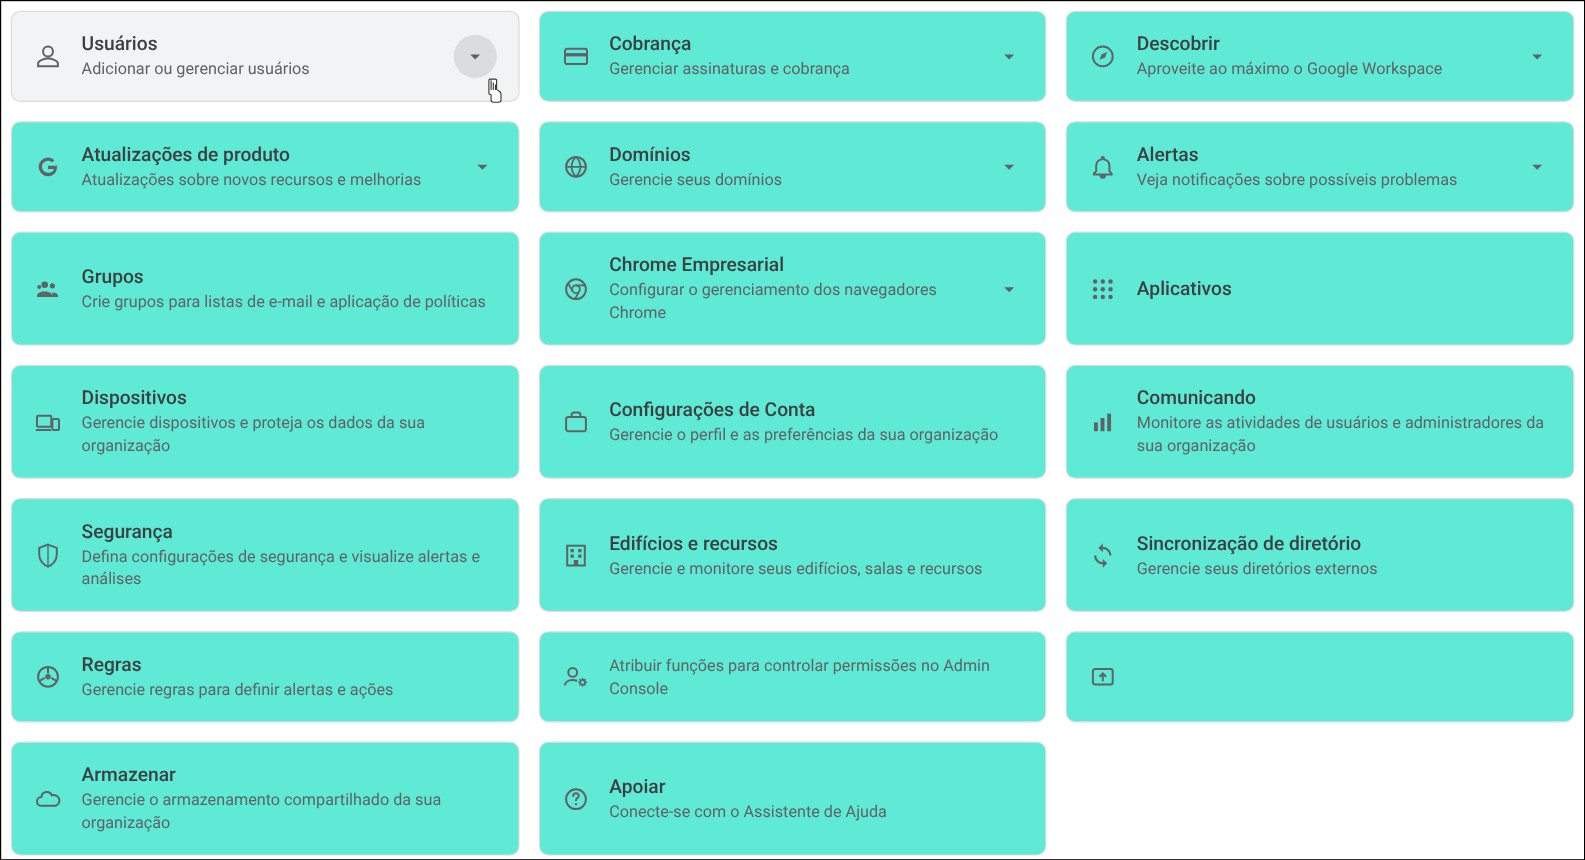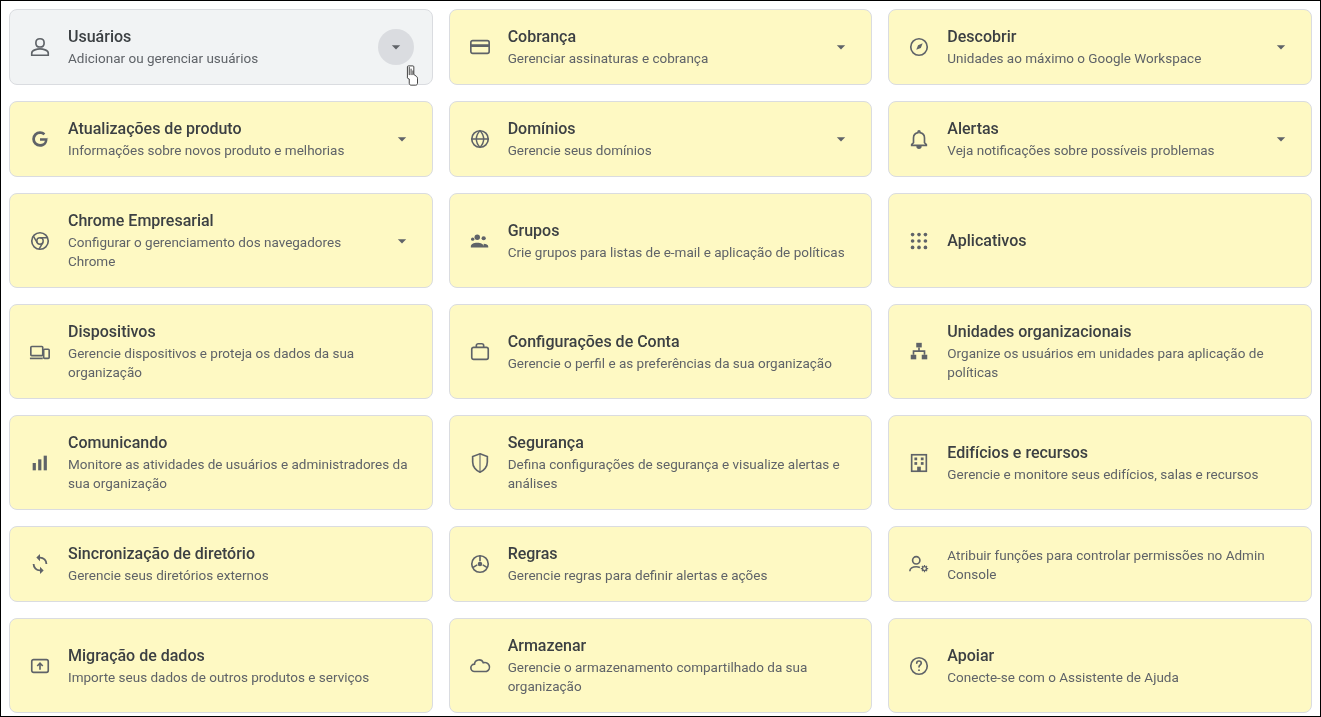--- a/index.html
+++ b/index.html
@@ -15,21 +15,21 @@
   }
   .container {
     display: grid;
     grid-template-columns: repeat(3, 1fr);
     gap: 16px 16px;
     padding: 8px 8px;
   }
   .card {
     border: 1px solid #dadce0;
     border-radius: 8px;
-    background: #fef9c3;
+    background: #5eead4;
     padding: 16px 18px;
     display: flex;
     align-items: center;
     gap: 16px;
     position: relative;
     min-height: 72px;
   }
   .card.active {
     background: #f1f3f4;
     border-color: #dadce0;
@@ -139,37 +139,37 @@
     </div>
     <div class="card">
       <div class="icon-wrap">
         <svg viewBox="0 0 24 24">
           <circle cx="12" cy="12" r="9" fill="none" stroke="#5f6368" stroke-width="1.8"></circle>
           <path d="M9 15l2-5 5-2-2 5z" fill="#5f6368"></path>
         </svg>
       </div>
       <div class="text-block">
         <div class="card-title">Descobrir</div>
-        <div class="card-desc">Unidades ao máximo o Google Workspace</div>
+        <div class="card-desc">Aproveite ao máximo o Google Workspace</div>
       </div>
       <div class="chevron">
         <svg viewBox="0 0 24 24">
           <path d="M7 10l5 5 5-5z"></path>
         </svg>
       </div>
     </div>
     <div class="card">
       <div class="icon-wrap">
         <svg viewBox="0 0 24 24">
           <path d="M21.35 11.1H12v2.8h5.35c-.5 2.3-2.5 3.6-5.35 3.6A5.5 5.5 0 1 1 12 6.5c1.5 0 2.8.55 3.8 1.45l2-2C16.2 4.3 14.2 3.5 12 3.5a8.5 8.5 0 1 0 0 17c4.9 0 8.15-3.45 8.15-8.3 0-.55-.05-1.05-.15-1.6z" fill="#5f6368"></path>
         </svg>
       </div>
       <div class="text-block">
         <div class="card-title">Atualizações de produto</div>
-        <div class="card-desc">Informações sobre novos produto e melhorias</div>
+        <div class="card-desc">Atualizações sobre novos recursos e melhorias</div>
       </div>
       <div class="chevron">
         <svg viewBox="0 0 24 24">
           <path d="M7 10l5 5 5-5z"></path>
         </svg>
       </div>
     </div>
     <div class="card">
       <div class="icon-wrap">
         <svg viewBox="0 0 24 24">
@@ -189,57 +189,57 @@
     </div>
     <div class="card">
       <div class="icon-wrap">
         <svg viewBox="0 0 24 24">
           <path d="M12 22a2 2 0 0 0 2-2h-4a2 2 0 0 0 2 2zm6-6V11a6 6 0 0 0-5-5.9V4a1 1 0 0 0-2 0v1.1A6 6 0 0 0 6 11v5l-2 2v1h16v-1z" fill="none" stroke="#5f6368" stroke-width="1.8"></path>
         </svg>
       </div>
       <div class="text-block">
         <div class="card-title">Alertas</div>
         <div class="card-desc">Veja notificações sobre possíveis problemas</div>
-      </div>
-      <div class="chevron">
-        <svg viewBox="0 0 24 24">
-          <path d="M7 10l5 5 5-5z"></path>
-        </svg>
-      </div>
-    </div>
-    <div class="card">
-      <div class="icon-wrap">
-        <svg viewBox="0 0 24 24">
-          <circle cx="12" cy="12" r="9" fill="none" stroke="#5f6368" stroke-width="1.8"></circle>
-          <circle cx="12" cy="12" r="3.5" fill="none" stroke="#5f6368" stroke-width="1.6"></circle>
-          <path d="M12 8.5h8.5M8.9 13.8L4.6 6.4M15.1 13.8l-4.3 7.4" stroke="#5f6368" stroke-width="1.6"></path>
-        </svg>
-      </div>
-      <div class="text-block">
-        <div class="card-title">Chrome Empresarial</div>
-        <div class="card-desc">Configurar o gerenciamento dos navegadores Chrome</div>
       </div>
       <div class="chevron">
         <svg viewBox="0 0 24 24">
           <path d="M7 10l5 5 5-5z"></path>
         </svg>
       </div>
     </div>
     <div class="card">
       <div class="icon-wrap">
         <svg viewBox="0 0 24 24">
           <circle cx="9" cy="8" r="3" fill="#5f6368"></circle>
           <circle cx="16" cy="9" r="2.3" fill="#5f6368"></circle>
           <circle cx="4" cy="10" r="1.8" fill="#5f6368"></circle>
           <path d="M2 18c0-2.5 3-4 7-4s7 1.5 7 4v1H2zM16 15c2.5 0 5 1 5 3v1h-5" fill="#5f6368"></path>
         </svg>
       </div>
       <div class="text-block">
         <div class="card-title">Grupos</div>
         <div class="card-desc">Crie grupos para listas de e-mail e aplicação de políticas</div>
+      </div>
+    </div>
+    <div class="card">
+      <div class="icon-wrap">
+        <svg viewBox="0 0 24 24">
+          <circle cx="12" cy="12" r="9" fill="none" stroke="#5f6368" stroke-width="1.8"></circle>
+          <circle cx="12" cy="12" r="3.5" fill="none" stroke="#5f6368" stroke-width="1.6"></circle>
+          <path d="M12 8.5h8.5M8.9 13.8L4.6 6.4M15.1 13.8l-4.3 7.4" stroke="#5f6368" stroke-width="1.6"></path>
+        </svg>
+      </div>
+      <div class="text-block">
+        <div class="card-title">Chrome Empresarial</div>
+        <div class="card-desc">Configurar o gerenciamento dos navegadores Chrome</div>
+      </div>
+      <div class="chevron">
+        <svg viewBox="0 0 24 24">
+          <path d="M7 10l5 5 5-5z"></path>
+        </svg>
       </div>
     </div>
     <div class="card">
       <div class="icon-wrap">
         <svg viewBox="0 0 24 24">
           <circle cx="5" cy="5" r="2" fill="#5f6368"></circle>
           <circle cx="12" cy="5" r="2" fill="#5f6368"></circle>
           <circle cx="19" cy="5" r="2" fill="#5f6368"></circle>
           <circle cx="5" cy="12" r="2" fill="#5f6368"></circle>
           <circle cx="12" cy="12" r="2" fill="#5f6368"></circle>
@@ -274,34 +274,20 @@
         </svg>
       </div>
       <div class="text-block">
         <div class="card-title">Configurações de Conta</div>
         <div class="card-desc">Gerencie o perfil e as preferências da sua organização</div>
       </div>
     </div>
     <div class="card">
       <div class="icon-wrap">
         <svg viewBox="0 0 24 24">
-          <rect x="9" y="2" width="6" height="5" fill="#5f6368"></rect>
-          <rect x="3" y="15" width="6" height="5" fill="#5f6368"></rect>
-          <rect x="15" y="15" width="6" height="5" fill="#5f6368"></rect>
-          <path d="M12 7v4M6 15v-4h12v4" fill="none" stroke="#5f6368" stroke-width="1.8"></path>
-        </svg>
-      </div>
-      <div class="text-block">
-        <div class="card-title">Unidades organizacionais</div>
-        <div class="card-desc">Organize os usuários em unidades para aplicação de políticas</div>
-      </div>
-    </div>
-    <div class="card">
-      <div class="icon-wrap">
-        <svg viewBox="0 0 24 24">
           <rect x="4" y="12" width="3.5" height="8" fill="#5f6368"></rect>
           <rect x="10" y="8" width="3.5" height="12" fill="#5f6368"></rect>
           <rect x="16" y="4" width="3.5" height="16" fill="#5f6368"></rect>
         </svg>
       </div>
       <div class="text-block">
         <div class="card-title">Comunicando</div>
         <div class="card-desc">Monitore as atividades de usuários e administradores da sua organização</div>
       </div>
     </div>
@@ -370,24 +356,20 @@
         <div class="card-desc">Atribuir funções para controlar permissões no Admin Console</div>
       </div>
     </div>
     <div class="card">
       <div class="icon-wrap">
         <svg viewBox="0 0 24 24">
           <rect x="3" y="5" width="18" height="14" rx="2" fill="none" stroke="#5f6368" stroke-width="1.8"></rect>
           <path d="M12 16V9M9 12l3-3 3 3" fill="none" stroke="#5f6368" stroke-width="1.8"></path>
         </svg>
       </div>
-      <div class="text-block">
-        <div class="card-title">Migração de dados</div>
-        <div class="card-desc">Importe seus dados de outros produtos e serviços</div>
-      </div>
     </div>
     <div class="card">
       <div class="icon-wrap">
         <svg viewBox="0 0 24 24">
           <path d="M19 18H6a4 4 0 0 1 0-8 5 5 0 0 1 9.6-1.5A4 4 0 0 1 19 18z" fill="none" stroke="#5f6368" stroke-width="1.8"></path>
         </svg>
       </div>
       <div class="text-block">
         <div class="card-title">Armazenar</div>
         <div class="card-desc">Gerencie o armazenamento compartilhado da sua organização</div>

